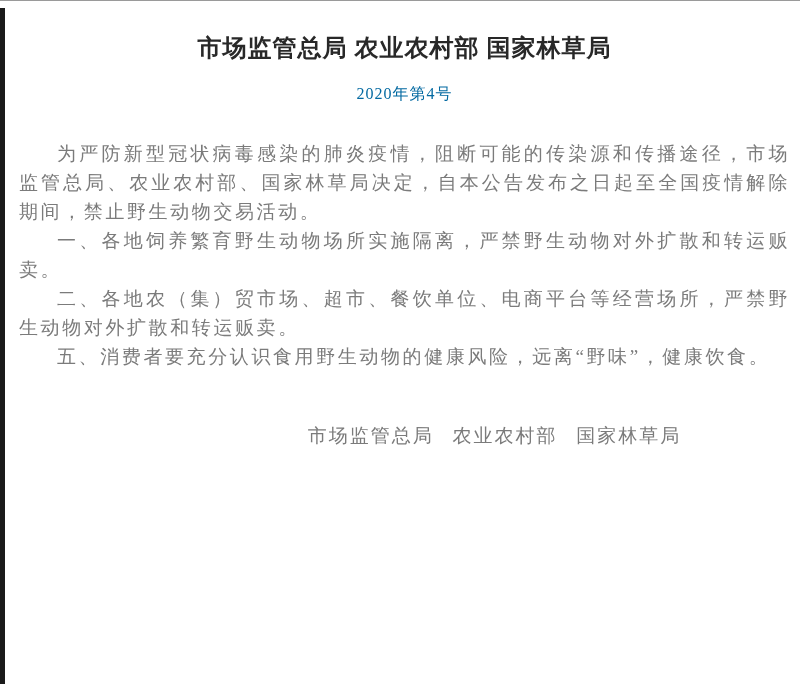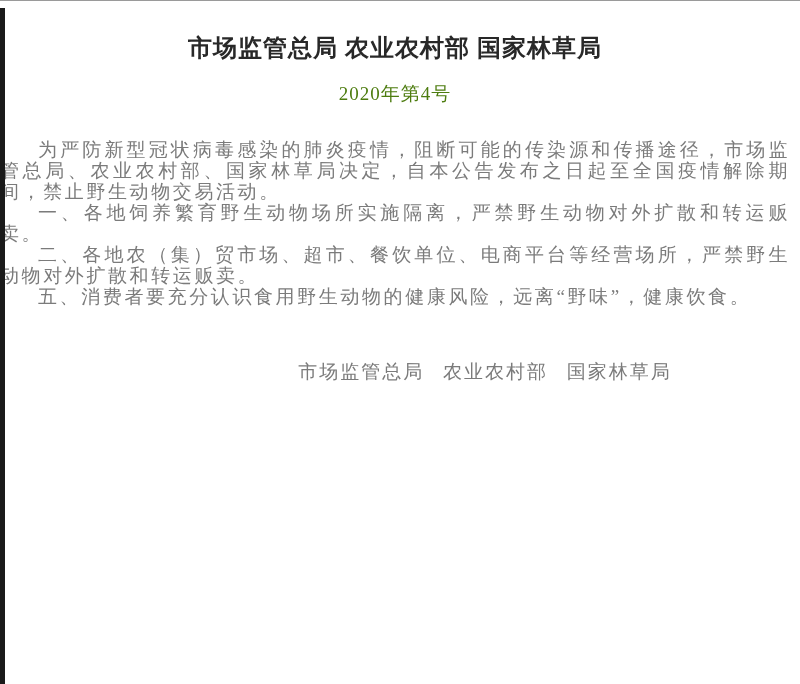--- a/index.html
+++ b/index.html
@@ -19,44 +19,44 @@
   }
   .left-bar {
     position: absolute;
     left: 0;
     top: 7px;
     bottom: 0;
     width: 5px;
     background: #1a1a1a;
   }
   .content {
-    margin-left: 0;
+    margin-left: 19px;
     margin-right: 10px;
   }
   .title {
     margin: 32px 0 0 0;
     text-align: center;
     font-size: 24px;
     font-weight: bold;
     line-height: 31px;
     color: #282828;
     letter-spacing: 1px;
   }
   .doc-number {
     margin-top: 20px;
     text-align: center;
-    font-size: 19px;
+    font-size: 16px;
     line-height: 20px;
-    color: #4d7c0f;
+    color: #0369a1;
     letter-spacing: 1px;
   }
   .body-text {
     margin-top: 35px;
     font-size: 19px;
-    line-height: 21px;
+    line-height: 29px;
     color: #7b7b7b;
     letter-spacing: 2.6px;
     text-align: justify;
   }
   .body-text p {
     margin: 0;
     text-indent: 2em;
   }
   .signature-block {
     margin-left: 180px;

